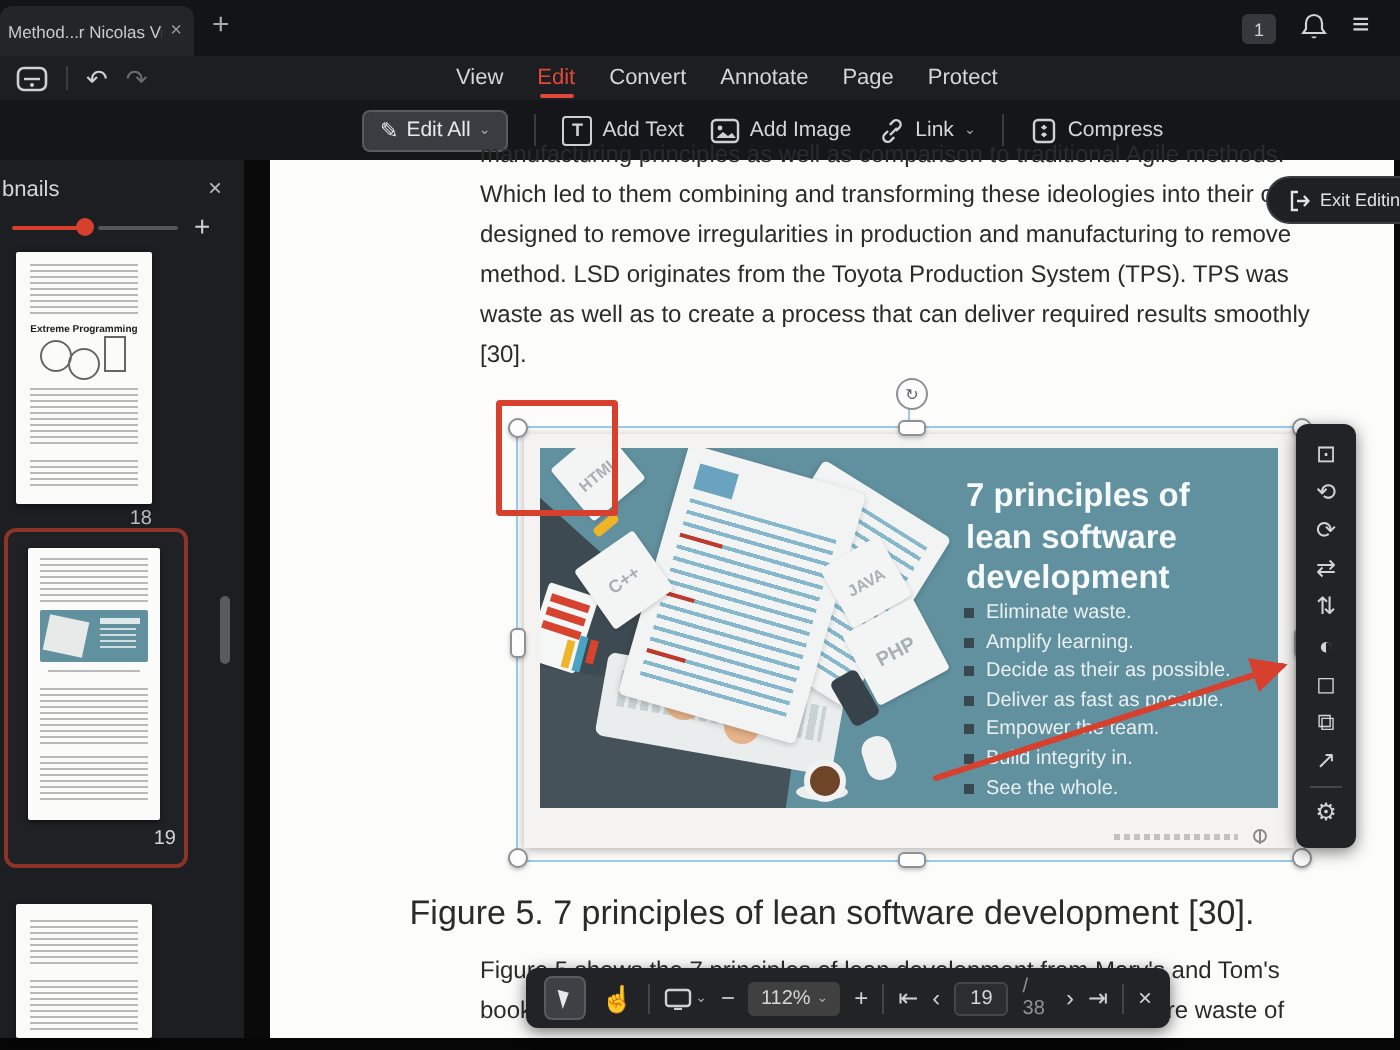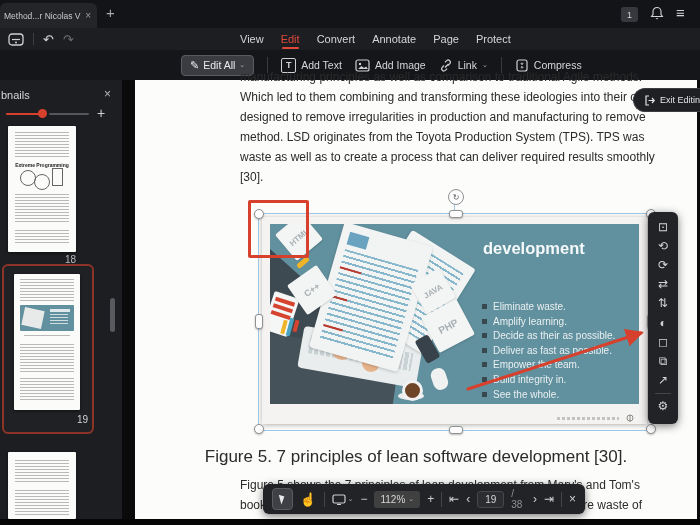--- a/index.html
+++ b/index.html
@@ -17,21 +17,21 @@
   .tb-badge{left:621px;top:7px;width:17px;height:15px;background:#37383d;border-radius:3px;
             color:#d2d3d6;font-size:9px;display:flex;align-items:center;justify-content:center;}
   .tb-bell{left:650px;top:6px;}
   .tb-menu{left:676px;top:4px;font-size:15px;color:#d2d3d6;}
   
   #menubar{left:0;top:28px;width:700px;height:22px;background:#1d1e22;}
   .mb-icons{left:8px;top:0;height:22px;display:flex;align-items:center;gap:9px;}
   .mb-sep{width:1px;height:12px;background:#3c3d42;}
   .undo{color:#cfd0d3;font-size:13px;line-height:1;}
   .redo{color:#6b6c70;font-size:13px;line-height:1;}
-  .menus{left:240px;top:0;height:22px;display:flex;align-items:center;gap:17px;}
+  .menus{left:228px;top:0;height:22px;display:flex;align-items:center;gap:17px;}
   .menu-item{font-size:11px;color:#d5d6d8;position:relative;}
   .menu-item.active{color:#e0493a;}
   .menu-item.active::after{content:"";position:absolute;left:1px;right:1px;bottom:-4px;height:2px;
                            background:#e0493a;border-radius:1px;}
   
   #toolbar{left:0;top:50px;width:700px;height:30px;background:#151619;}
   .tools{left:181px;top:0;height:30px;display:flex;align-items:center;gap:13px;}
   .pill{display:flex;align-items:center;gap:4px;background:#3b3c42;border:1px solid #5a5b60;
         border-radius:4px;padding:3px 8px;}
   .pill .lbl{font-size:10.5px;color:#e8e9ea;}
@@ -296,20 +296,22 @@
   <div class="abs" style="left:26px;top:36px;width:14px;height:5px;background:#f0b429;transform:rotate(-40deg);border-radius:2px;"></div>
   <div class="card" style="left:24px;top:48px;width:36px;height:36px;transform:rotate(-35deg);font-size:9px;">C++</div>
   <div class="card" style="left:146px;top:50px;width:34px;height:34px;transform:rotate(-30deg);font-size:8px;">JAVA</div>
   <div class="card" style="left:158px;top:82px;width:40px;height:40px;transform:rotate(-28deg);font-size:10px;">PHP</div>
   <div class="abs" style="left:150px;top:112px;width:15px;height:26px;background:#37424a;border-radius:3px;transform:rotate(-30deg);"></div>
   <div class="abs" style="left:162px;top:144px;width:15px;height:22px;background:#f0f2f2;border-radius:7px;transform:rotate(-18deg);"></div>
   <div class="abs" style="left:128px;top:168px;width:26px;height:8px;background:#eceeee;border-radius:50%;"></div>
   <div class="abs" style="left:132px;top:156px;width:15px;height:15px;border-radius:50%;background:#6e4527;border:3px solid #f2f2f2;"></div>
 
   <div class="abs ig-title" style="left:213px;top:14px;">
+    <div>7 principles of</div>
+    <div>lean software</div>
     <div>development</div>
   </div>
   <div class="abs" style="left:212px;top:77px;">
     <div class="ig-item">
         <span class="ig-sq"></span>
         <span class="ig-txt">Eliminate waste.</span>
       </div>
     <div class="ig-item">
         <span class="ig-sq"></span>
         <span class="ig-txt">Amplify learning.</span>

